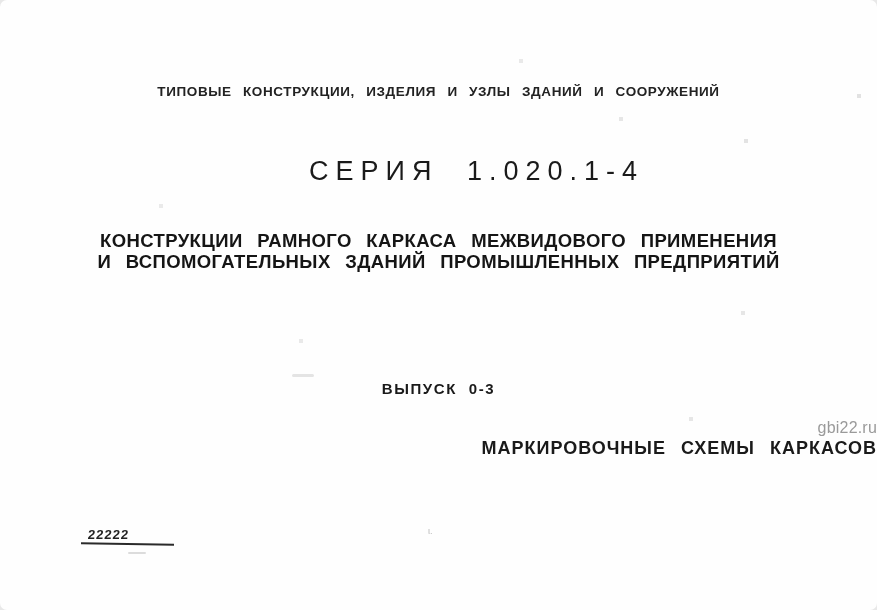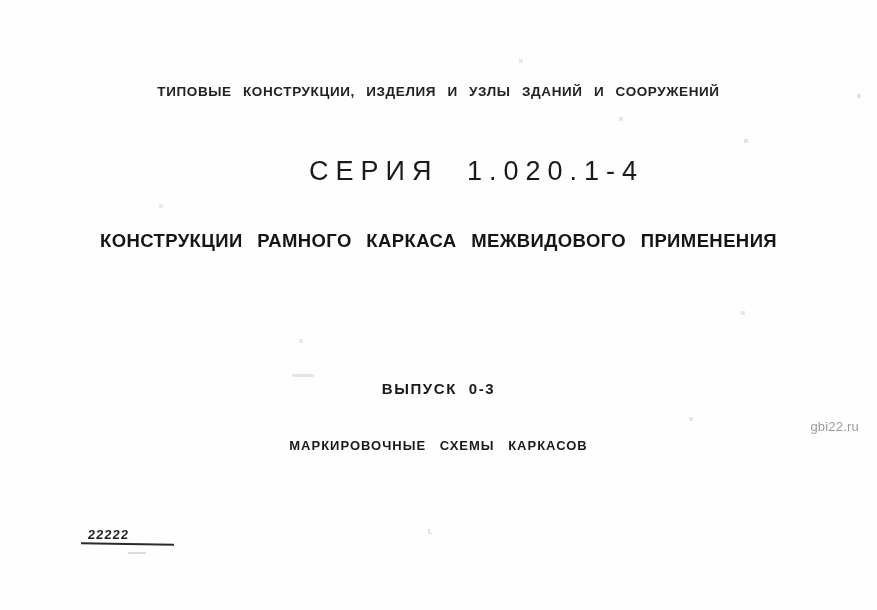--- a/index.html
+++ b/index.html
@@ -8,20 +8,21 @@
     background: #e8e8e8;
   }
   .page {
     position: relative;
     width: 877px;
     height: 610px;
     background: #fefefe;
     overflow: hidden;
     font-family: "Liberation Sans", sans-serif;
     color: #1c1c1c;
+    border-radius: 7px;
   }
   
   .noise {
     position: absolute;
     width: 2px; height: 2px;
     background: transparent;
     box-shadow:
       745px 140px 0 1px #e3e3e3,
       620px 118px 0 1px #e6e6e6,
       858px 95px  0 1px #e2e2e2,
@@ -79,22 +80,22 @@
     font-weight: bold;
     letter-spacing: 1.6px;
     word-spacing: 6px;
     color: #1a1a1a;
   }
   .subtitle-line {
     position: absolute;
     top: 438px;
     left: 0;
     width: 100%;
-    text-align: center;
-    font-size: 13px;
+    text-align: right;
+    font-size: 18px;
     font-weight: bold;
     letter-spacing: 1px;
     word-spacing: 9px;
     color: #1a1a1a;
   }
   .stamp {
     position: absolute;
     left: 88px;
     top: 527px;
     font-size: 13px;
@@ -132,40 +133,41 @@
     position: absolute;
     left: 128px;
     top: 552px;
     width: 18px;
     height: 2px;
     background: #dcdcdc;
     border-radius: 2px;
   }
   .watermark {
     position: absolute;
-    right: 18px;
+    right: 0;
     top: 419px;
-    font-size: 13px;
+    font-size: 16px;
     color: #9a9a9a;
     letter-spacing: 0.2px;
   }
 </style>
 </head>
 <body>
 
 <div class="page">
 
   <div class="noise"></div>
 
   <div class="header-line">ТИПОВЫЕ КОНСТРУКЦИИ, ИЗДЕЛИЯ И УЗЛЫ ЗДАНИЙ И СООРУЖЕНИЙ</div>
 
   <div class="series-line">СЕРИЯ 1.020.1-4</div>
 
   <div class="main-title">
     <div>КОНСТРУКЦИИ РАМНОГО КАРКАСА МЕЖВИДОВОГО ПРИМЕНЕНИЯ</div>
+    <div>И ВСПОМОГАТЕЛЬНЫХ ЗДАНИЙ ПРОМЫШЛЕННЫХ ПРЕДПРИЯТИЙ</div>
   </div>
 
   <div class="issue-line">ВЫПУСК 0-3</div>
 
   <div class="subtitle-line">МАРКИРОВОЧНЫЕ СХЕМЫ КАРКАСОВ</div>
 
   <div class="stamp">22222</div>
 
   <div class="stamp-underline"></div>
 

